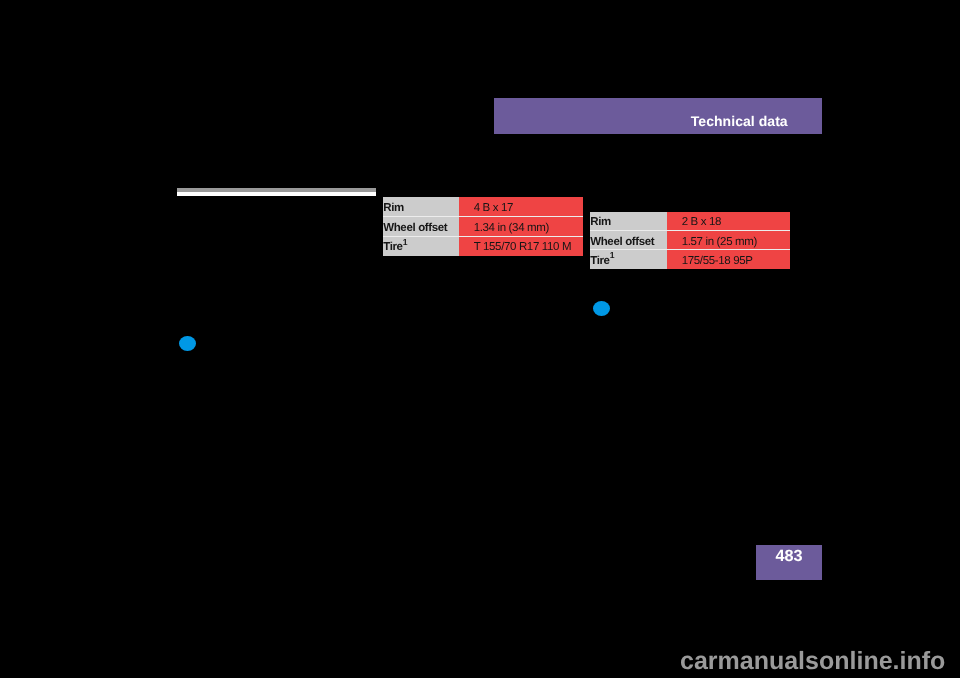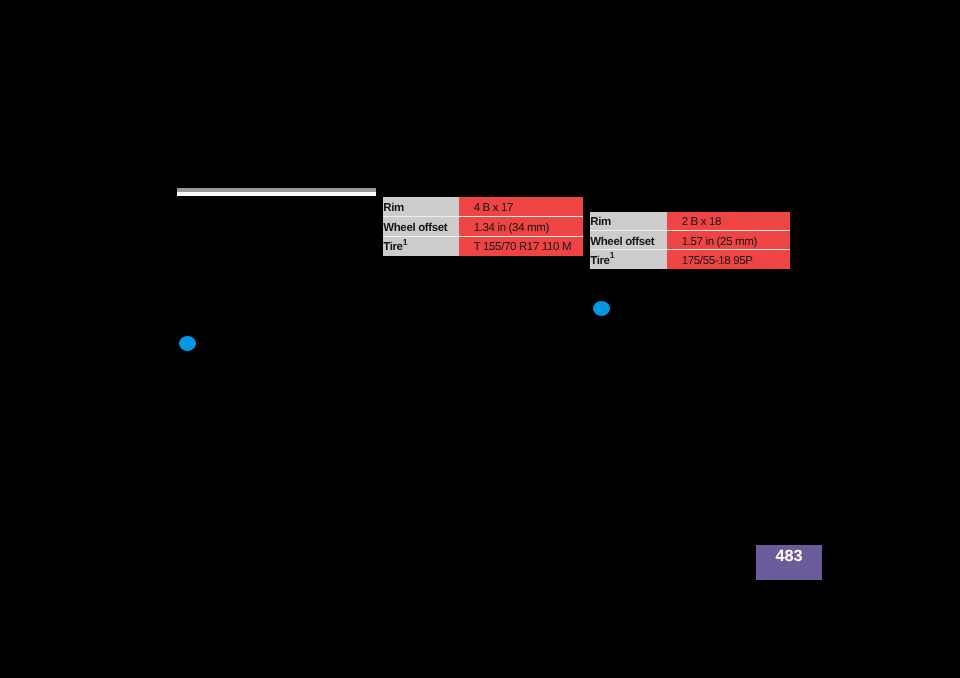--- a/index.html
+++ b/index.html
@@ -149,20 +149,23 @@
     color: #9a9a9a;
     white-space: nowrap;
     letter-spacing: 0;
   }
 </style>
 </head>
 <body>
 
 <div class="page">
 
+  <div class="chapter-banner">
+    <div class="chapter-title">Technical data</div>
+  </div>
 
   <div class="section-rule">
     <div class="rule-band"></div>
   </div>
 
   <table class="spec-table" id="spec-table-1">
     <tbody>
       <tr>
         <td class="k"><span>Rim</span></td>
         <td class="v">4 B x 17</td>
@@ -195,14 +198,15 @@
     </tbody>
   </table>
 
   <div class="dot" id="dot-left"></div>
   <div class="dot" id="dot-right"></div>
 
   <div class="page-number-tab">
     <div class="page-number">483</div>
   </div>
 
+  <div class="watermark">carmanualsonline.info</div>
 
 </div>
 
 </body></html>

